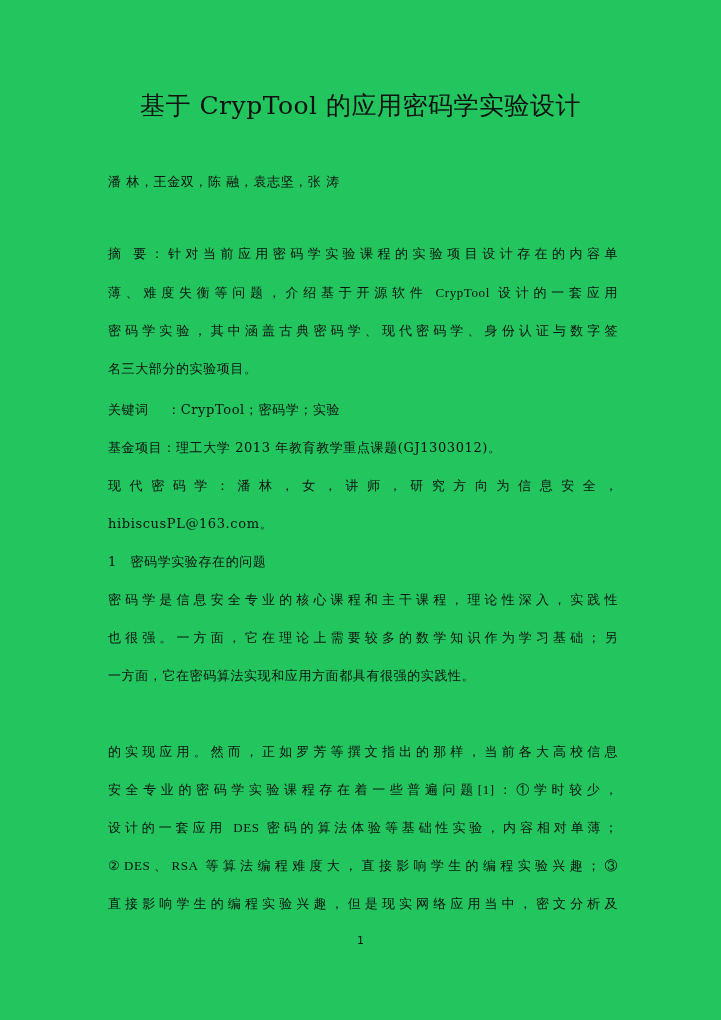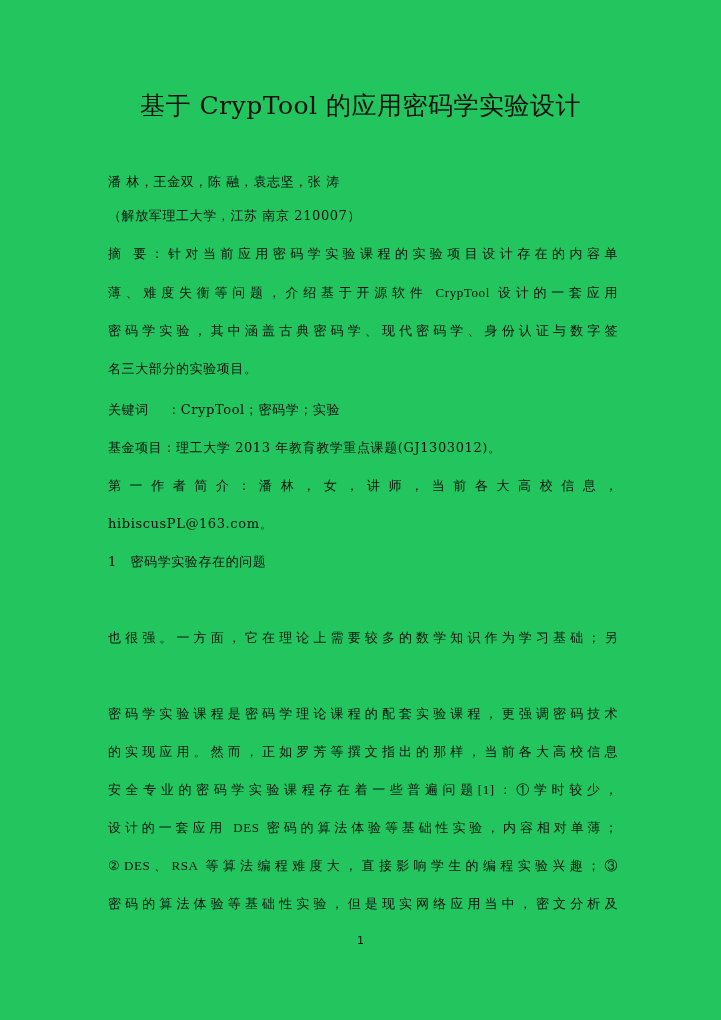--- a/index.html
+++ b/index.html
@@ -14,37 +14,37 @@
   .pagenum { position: absolute; left: 0; width: 721px; top: 934px; text-align: center;
              font-size: 11px; font-family: "DejaVu Sans", sans-serif; }
 </style>
 </head>
 <body>
 
 <div class="page">
   <div class="title">基于 CrypTool 的应用密码学实验设计</div>
 
   <div class="line" style="top:171px;">潘 林，王金双，陈 融，袁志坚，张 涛</div>
-  <div class="line" style="top:205px;">（解放军理工大学，江苏 南京 210007）</div>
 
   <div class="line justify" style="top:243px;">摘 要：针对当前应用密码学实验课程的实验项目设计存在的内容单</div>
   <div class="line justify" style="top:282px;">薄、难度失衡等问题，介绍基于开源软件 CrypTool 设计的一套应用</div>
   <div class="line justify" style="top:320px;">密码学实验，其中涵盖古典密码学、现代密码学、身份认证与数字签</div>
   <div class="line" style="top:358px;">名三大部分的实验项目。</div>
 
   <div class="line" style="top:399px;">关键词　 ：CrypTool；密码学；实验</div>
   <div class="line" style="top:437px;">基金项目：理工大学 2013 年教育教学重点课题(GJ1303012)。</div>
-  <div class="line justify" style="top:475px;">第一作者简介：潘林，女，讲师，当前各大高校信息，</div>
+  <div class="line justify" style="top:475px;">现代密码学：潘林，女，讲师，研究方向为信息安全，</div>
   <div class="line" style="top:513px;">hibiscusPL@163.com。</div>
 
   <div class="line" style="top:551px;">1　密码学实验存在的问题</div>
 
+  <div class="line justify" style="top:589px;">密码学是信息安全专业的核心课程和主干课程，理论性深入，实践性</div>
   <div class="line justify" style="top:627px;">也很强。一方面，它在理论上需要较多的数学知识作为学习基础；另</div>
+  <div class="line" style="top:665px;">一方面，它在密码算法实现和应用方面都具有很强的实践性。</div>
 
-  <div class="line justify" style="top:703px;">密码学实验课程是密码学理论课程的配套实验课程，更强调密码技术</div>
   <div class="line justify" style="top:741px;">的实现应用。然而，正如罗芳等撰文指出的那样，当前各大高校信息</div>
   <div class="line justify" style="top:779px;">安全专业的密码学实验课程存在着一些普遍问题[1]：①学时较少，</div>
   <div class="line justify" style="top:817px;">设计的一套应用 DES 密码的算法体验等基础性实验，内容相对单薄；</div>
   <div class="line justify" style="top:855px;">②DES、RSA 等算法编程难度大，直接影响学生的编程实验兴趣；③</div>
-  <div class="line justify" style="top:893px;">密码的算法体验等基础性实验，但是现实网络应用当中，密文分析及</div>
+  <div class="line justify" style="top:893px;">直接影响学生的编程实验兴趣，但是现实网络应用当中，密文分析及</div>
 
   <div class="pagenum">1</div>
 </div>
 
 </body></html>

